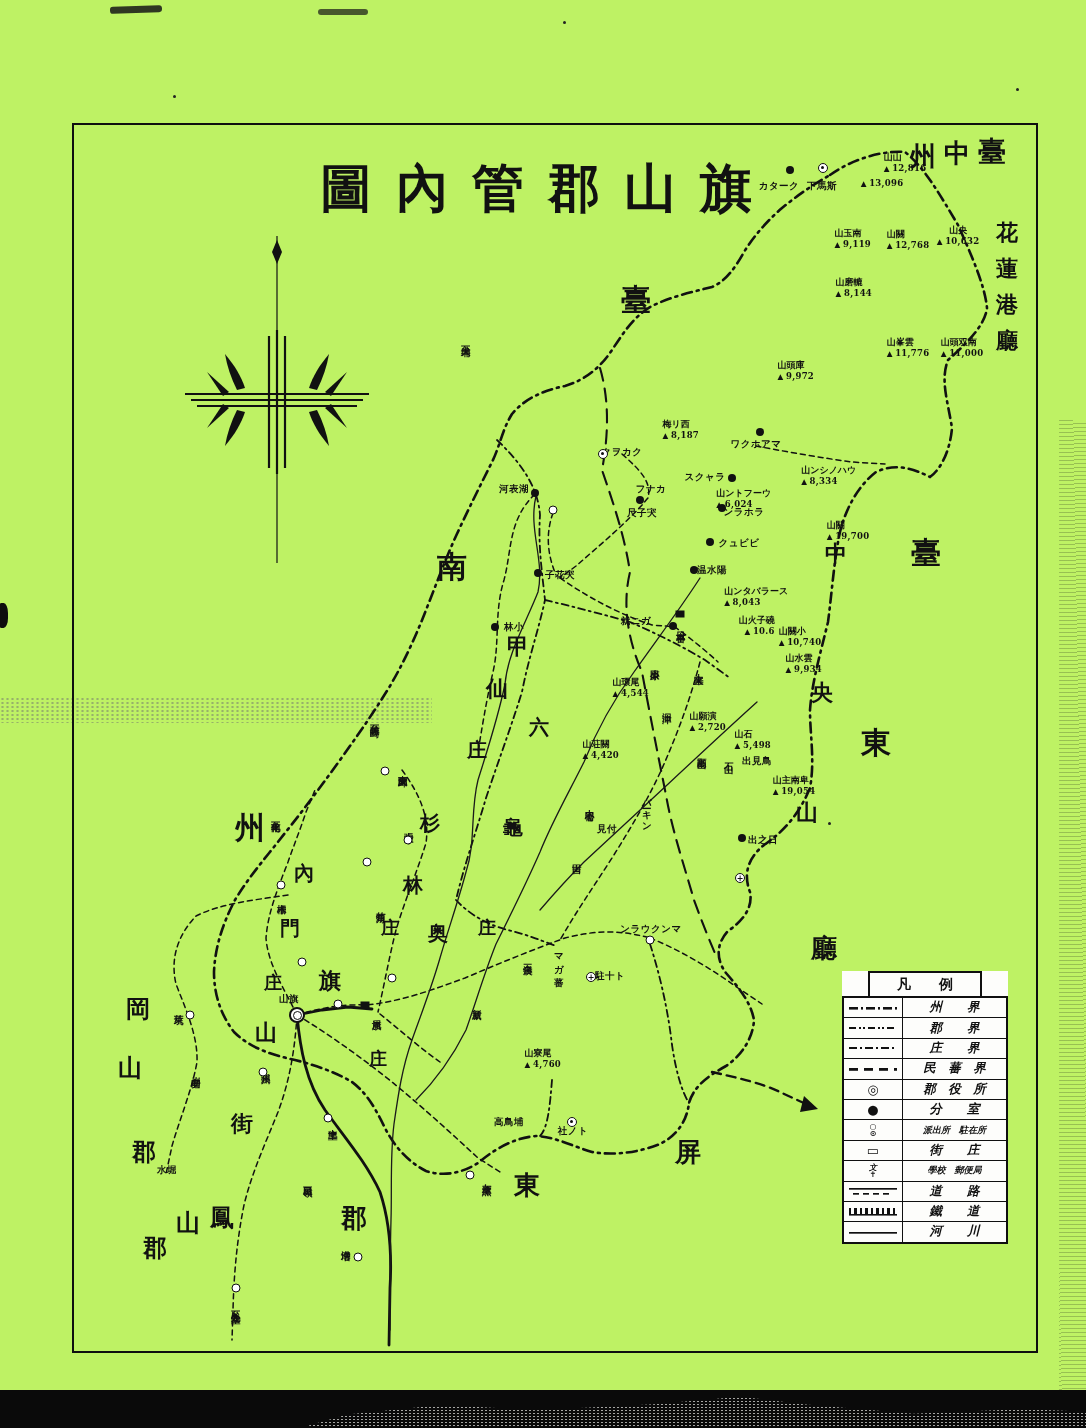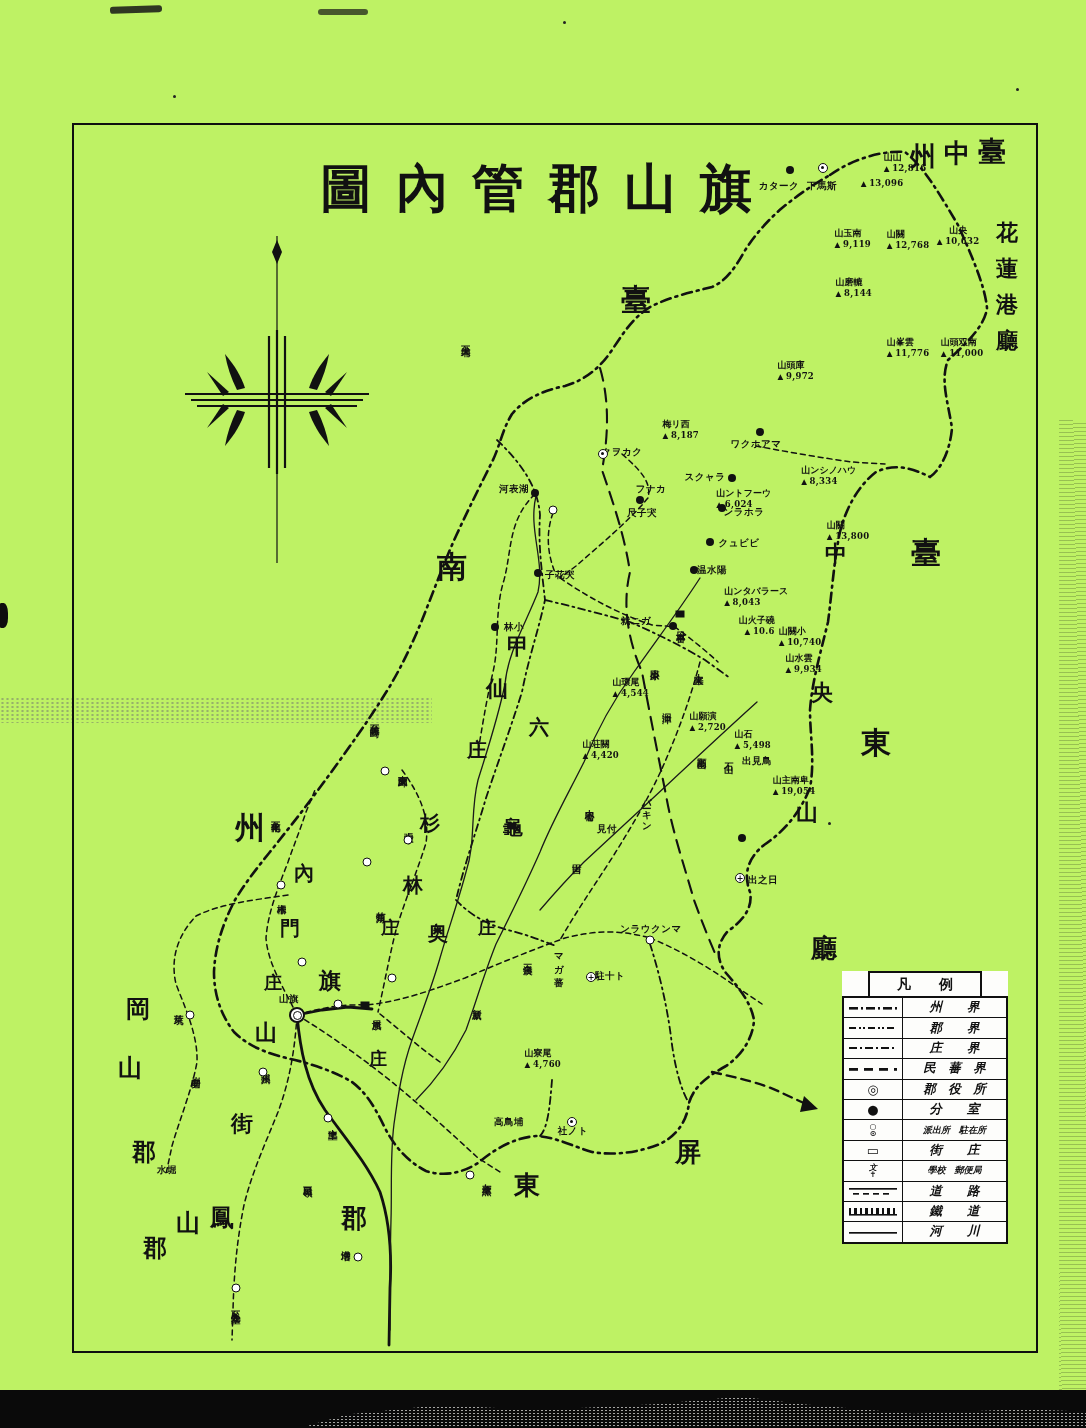--- a/index.html
+++ b/index.html
@@ -218,21 +218,21 @@
       <span class="lbl" style="left: 560px; top: 575px;">子花宊</span>
       <span class="lbl" style="left: 636px; top: 621px;">就ニガ</span>
       <span class="lbl" style="left: 514px; top: 627px;">林小</span>
       <span class="lbl v" style="left: 681px; top: 625px;">日本蕃</span>
       <span class="lbl v" style="left: 655px; top: 663px;">小田原</span>
       <span class="lbl v" style="left: 699px; top: 667px;">上宝来</span>
       <span class="lbl v" style="left: 667px; top: 706px;">汩津</span>
       <span class="lbl v" style="left: 702px; top: 751px;">高願山</span>
       <span class="lbl v" style="left: 729px; top: 756px;">石山</span>
       <span class="lbl" style="left: 757px; top: 761px;">出見鳥</span>
-      <span class="lbl" style="left: 763px; top: 840px; margin-top: 40px;">出之日</span>
+      <span class="lbl" style="left: 763px; top: 840px;">出之日</span>
       <span class="lbl v" style="left: 590px; top: 803px;">中心崙</span>
       <span class="lbl v" style="left: 577px; top: 857px;">吉田</span>
       <span class="lbl" style="left: 607px; top: 829px;">見付</span>
       <span class="lbl v" style="left: 647px; top: 809px;">バーキン</span>
       <span class="lbl v" style="left: 403px; top: 769px;">東大邱園</span>
       <span class="lbl v" style="left: 409px; top: 826px;">十張犁</span>
       <span class="lbl v" style="left: 381px; top: 906px;">竹頭角</span>
       <span class="lbl v" style="left: 282px; top: 897px;">木柵</span>
       <span class="lbl" style="left: 651px; top: 929px;">ンラウクンマ</span>
       <span class="lbl v" style="left: 528px; top: 957px;">三合溪</span>
@@ -257,21 +257,21 @@
       <span class="lbl v" style="left: 236px; top: 1305px;">至九曲堂</span>
       <div class="mtn" style="left: 903px; top: 168px;"><span class="mtn-n">山山</span><br><span class="tri">▲ </span><span class="elev">12,816</span></div>
       <div class="mtn" style="left: 880px; top: 186px;"><span class="tri">▲ </span><span class="elev">13,096</span></div>
       <div class="mtn" style="left: 906px; top: 245px;"><span class="mtn-n">山關</span><br><span class="tri">▲ </span><span class="elev">12,768</span></div>
       <div class="mtn" style="left: 851px; top: 244px;"><span class="mtn-n">山玉南</span><br><span class="tri">▲ </span><span class="elev">9,119</span></div>
       <div class="mtn" style="left: 852px; top: 273px; margin-top: 20px;"><span class="mtn-n">山磨轆</span><br><span class="tri">▲ </span><span class="elev">8,144</span></div>
       <div class="mtn" style="left: 956px; top: 241px; text-align: center;"><span class="mtn-n">山央</span><br><span class="tri">▲ </span><span class="elev">10,632</span></div>
       <div class="mtn" style="left: 794px; top: 376px;"><span class="mtn-n">山頭庫</span><br><span class="tri">▲ </span><span class="elev">9,972</span></div>
       <div class="mtn" style="left: 906px; top: 353px;"><span class="mtn-n">山峯雲</span><br><span class="tri">▲ </span><span class="elev">11,776</span></div>
       <div class="mtn" style="left: 960px; top: 353px;"><span class="mtn-n">山頭双南</span><br><span class="tri">▲ </span><span class="elev">11,000</span></div>
-      <div class="mtn" style="left: 846px; top: 536px;"><span class="mtn-n">山關</span><br><span class="tri">▲ </span><span class="elev">13,800</span></div>
+      <div class="mtn" style="left: 846px; top: 536px;"><span class="mtn-n">山關</span><br><span class="tri">▲ </span><span class="elev">19,700</span></div>
       <div class="mtn" style="left: 798px; top: 642px;"><span class="mtn-n">山關小</span><br><span class="tri">▲ </span><span class="elev">10,740</span></div>
       <div class="mtn" style="left: 802px; top: 669px;"><span class="mtn-n">山水雲</span><br><span class="tri">▲ </span><span class="elev">9,934</span></div>
       <div class="mtn" style="left: 792px; top: 791px;"><span class="mtn-n">山主南卑</span><br><span class="tri">▲ </span><span class="elev">19,054</span></div>
       <div class="mtn" style="left: 741px; top: 504px;"><span class="mtn-n">山ントフーウ</span><br><span class="tri">▲ </span><span class="elev">6,024</span></div>
       <div class="mtn" style="left: 826px; top: 481px;"><span class="mtn-n">山ンシノハウ</span><br><span class="tri">▲ </span><span class="elev">8,334</span></div>
       <div class="mtn" style="left: 679px; top: 435px;"><span class="mtn-n">梅リ西</span><br><span class="tri">▲ </span><span class="elev">8,187</span></div>
       <div class="mtn" style="left: 753px; top: 602px;"><span class="mtn-n">山ンタバラース</span><br><span class="tri">▲ </span><span class="elev">8,043</span></div>
       <div class="mtn" style="left: 755px; top: 631px; text-align: right;"><span class="mtn-n">山火子磽</span><br><span class="tri">▲ </span><span class="elev">10.6</span></div>
       <div class="mtn" style="left: 629px; top: 693px;"><span class="mtn-n">山環尾</span><br><span class="tri">▲ </span><span class="elev">4,544</span></div>
       <div class="mtn" style="left: 706px; top: 727px;"><span class="mtn-n">山願演</span><br><span class="tri">▲ </span><span class="elev">2,720</span></div>

